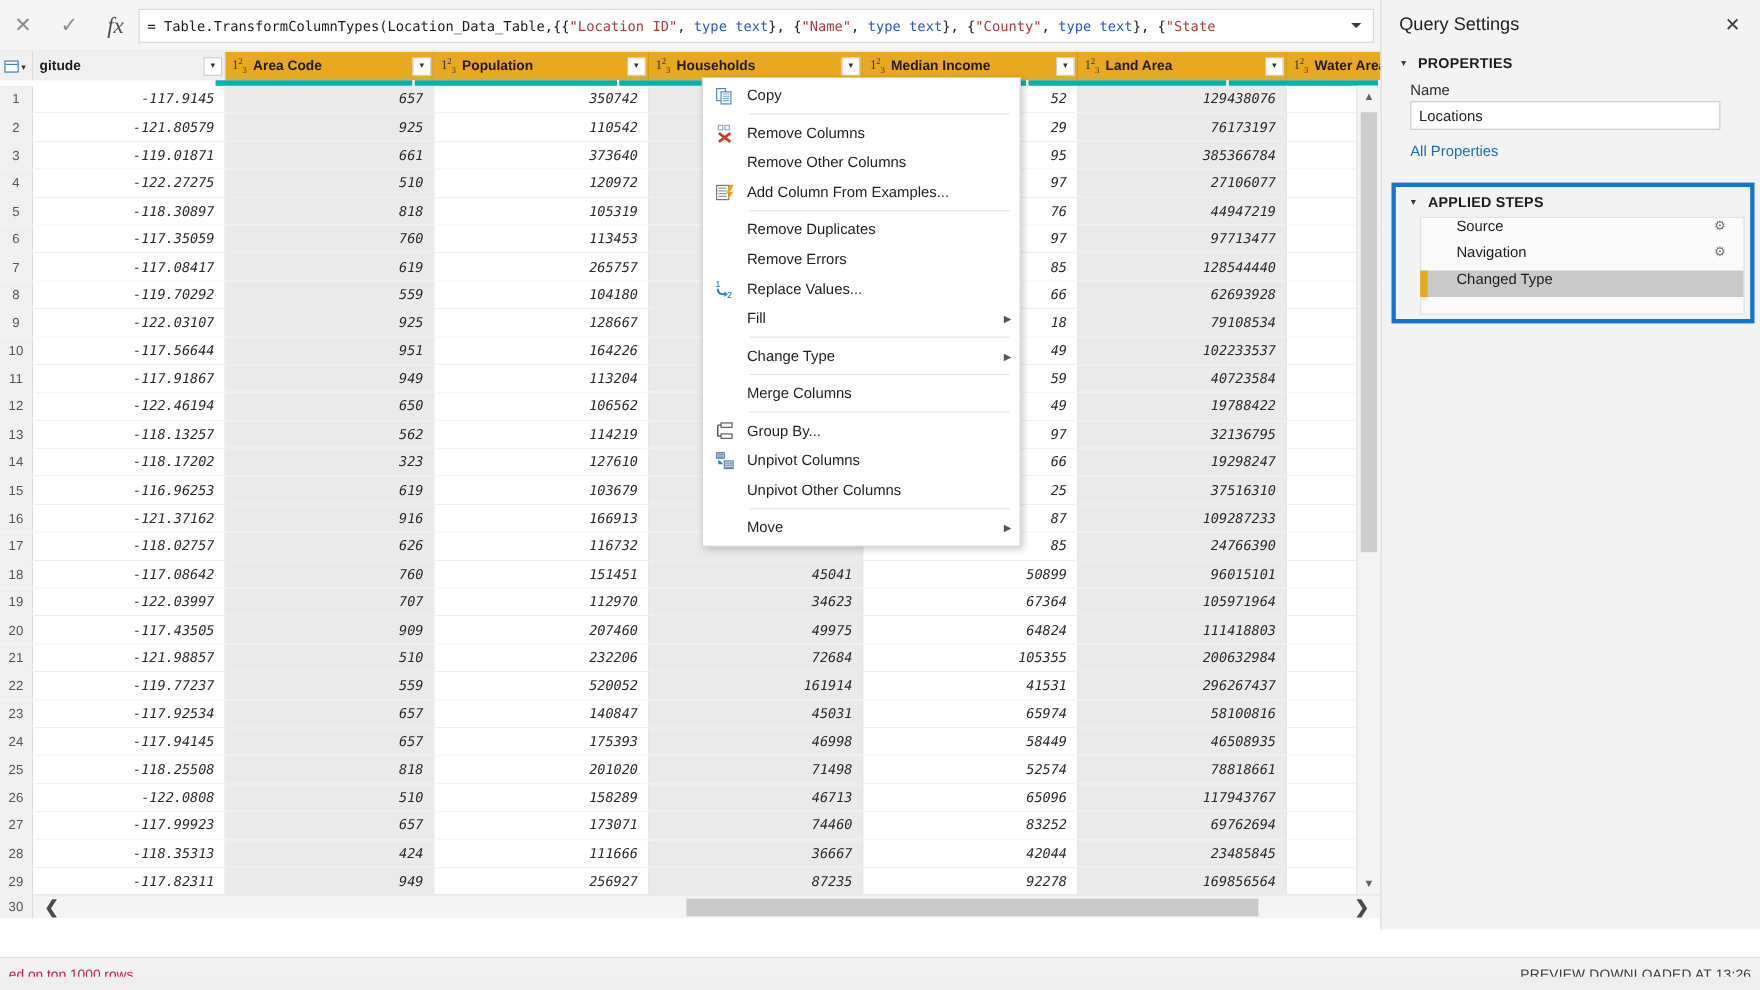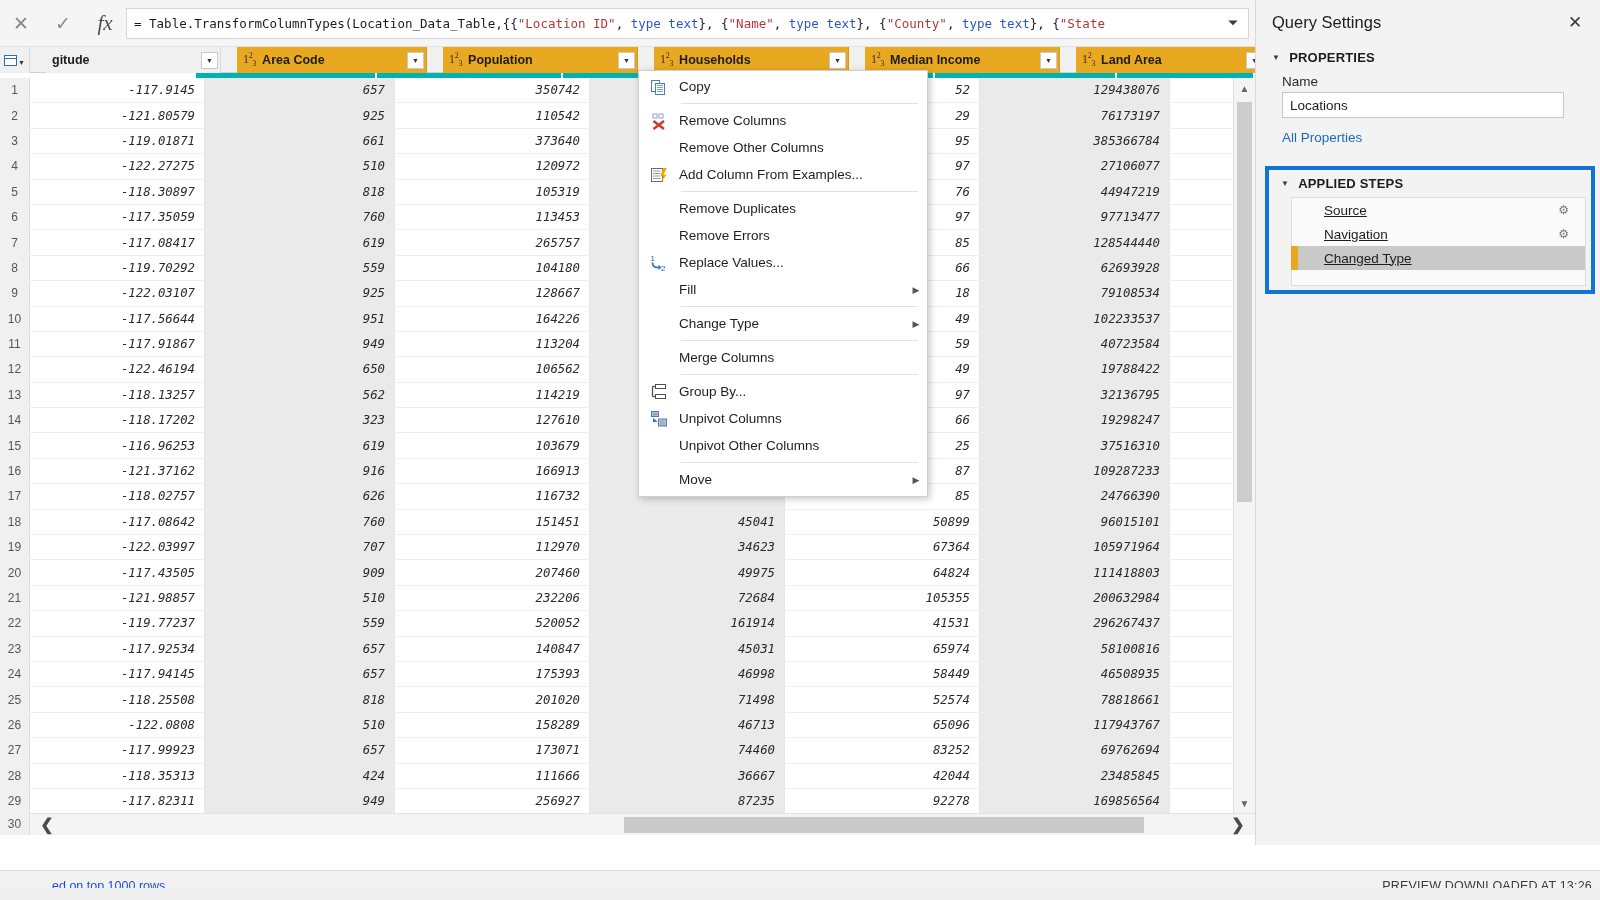--- a/index.html
+++ b/index.html
@@ -37,21 +37,21 @@
     display:flex; align-items:center; justify-content:center; color:#3b3b3b; font-size:13px;
   }
 
   
   #grid-area {
     position:absolute; left:0; top:47px; width:1255px; height:788px;
     background:#fff; overflow:hidden;
   }
   #header-row {
     position:absolute; left:0; top:0; height:26px; width:100%;
-    display:flex; background:#f0f0f0; border-bottom:1px solid #d0d0d0;gap:16px;
+    display:flex; background:#f0f0f0; border-bottom:1px solid #d0d0d0;
   }
   .corner-cell {
     width:30px; min-width:30px; height:26px; background:#f0f0f0;
     display:flex; align-items:center; justify-content:center;
     border-right:1px solid #d9d9d9;
   }
   .corner-glyph {
     width:13px; height:11px; border:1.4px solid #2f6fa8; position:relative; background:#fff;
   }
   .corner-glyph::before {
@@ -177,36 +177,36 @@
   #steps-box {
     position:absolute; left:9px; top:166px; width:330px; height:128px;
     border:4px solid #1275d4;
   }
   #steps-inner { position:absolute; inset:0; background:#f3f3f3; }
   #steps-list {
     position:absolute; left:22px; right:5px; top:27px; bottom:4px;
     background:#fafafa; border:1px solid #dedede;
   }
   .step {
-    height:24px; display:flex; align-items:center; padding-left:32px;
-    font-size:13.5px; color:#1d1d1d; position:relative;text-decoration:underline;
+    height:24px; display:flex; align-items:flex-start; padding-left:32px;
+    font-size:13.5px; color:#1d1d1d; position:relative;
   }
   .step.sel { background:#c9c9c9; }
   .step.sel::before {
     content:""; position:absolute; left:-1px; top:0; width:7px; height:24px; background:#e8a820;
   }
   .step .gear { position:absolute; right:16px; font-size:12px; color:#777; }
 
   
   #statusbar {
     position:absolute; left:0; bottom:0; width:1600px; height:30px;
     background:#f2f2f2; border-top:1px solid #dcdcdc;
     display:flex; align-items:center; padding:0 8px;
   }
-  #status-left { flex:1; font-size:12.5px; color:#1d4ed8;margin-left:44px; }
+  #status-left { flex:1; font-size:12.5px; color:#be185d; }
   #status-right { font-size:12.5px; color:#3a3a3a; letter-spacing:0.2px; }
   #bottom-strip {
     position:absolute; left:0; bottom:0; width:1600px; height:12px; background:#eeeeee;
   }
   #topline { position:absolute; left:0; top:0; width:1255px; height:4px; background:#ffffff; }
 </style>
 </head>
 <body>
 
 <div id="topline"></div>

